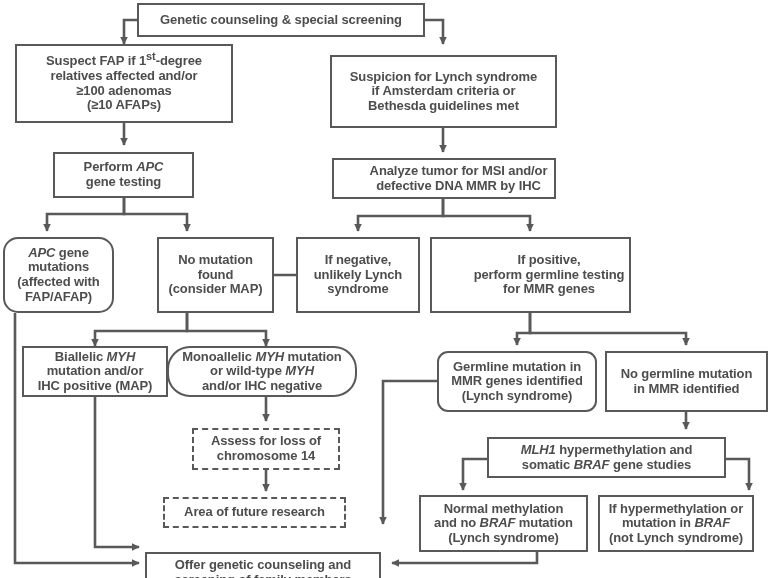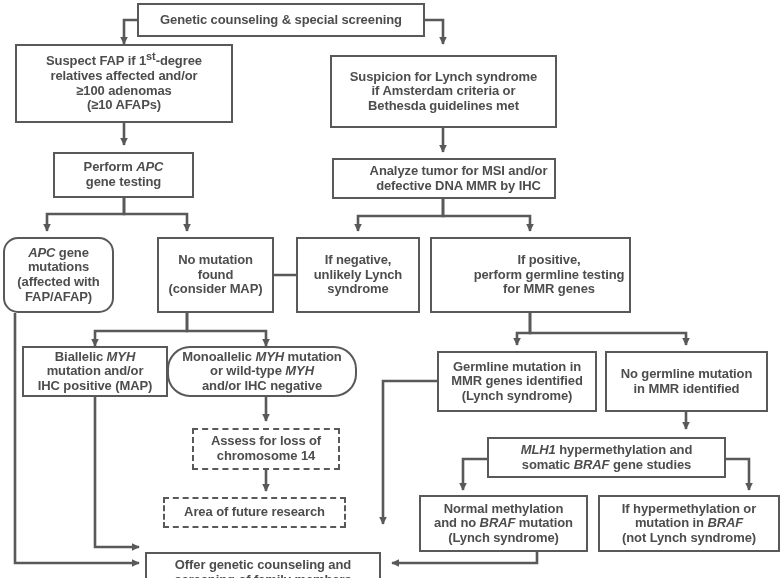--- a/index.html
+++ b/index.html
@@ -193,21 +193,21 @@
 mutation and/or
 IHC positive (MAP)</span></span>
   </div>
 
   <div class="node" style="left:167px; top:346px; width:190px; height:51px;border-radius:23px;">
     <span class="txt"><span>Monoallelic </span><em>MYH</em><span> mutation
 or wild-type </span><em>MYH</em><span>
 and/or IHC negative</span></span>
   </div>
 
-  <div class="node" style="left:437px; top:351px; width:160px; height:61px;">
+  <div class="node" style="left:437px; top:351px; width:160px; height:61px;border-radius:11px;">
     <span class="txt">Germline mutation in
 MMR genes identified
 (Lynch syndrome)</span>
   </div>
 
   <div class="node" style="left:605px; top:351px; width:163px; height:61px;">
     <span class="txt">No germline mutation
 in MMR identified</span>
   </div>
 
@@ -224,21 +224,21 @@
     <span class="txt"><em>MLH1</em><span> hypermethylation and
 somatic </span><em>BRAF</em><span> gene studies</span></span>
   </div>
 
   <div class="node" style="left:419px; top:495px; width:169px; height:57px;">
     <span class="txt"><span>Normal methylation
 and no </span><em>BRAF</em><span> mutation
 (Lynch syndrome)</span></span>
   </div>
 
-  <div class="node" style="left:598px; top:495px; width:182px; height:57px;">
+  <div class="node" style="left:598px; top:495px; width:156px; height:57px;">
     <span class="txt"><span>If hypermethylation or
 mutation in </span><em>BRAF</em><span>
 (not Lynch syndrome)</span></span>
   </div>
 
   <div class="node" style="left:145px; top:552px; width:236px; height:41px;">
     <span class="txt">Offer genetic counseling and
 screening of family members</span>
   </div>
 

